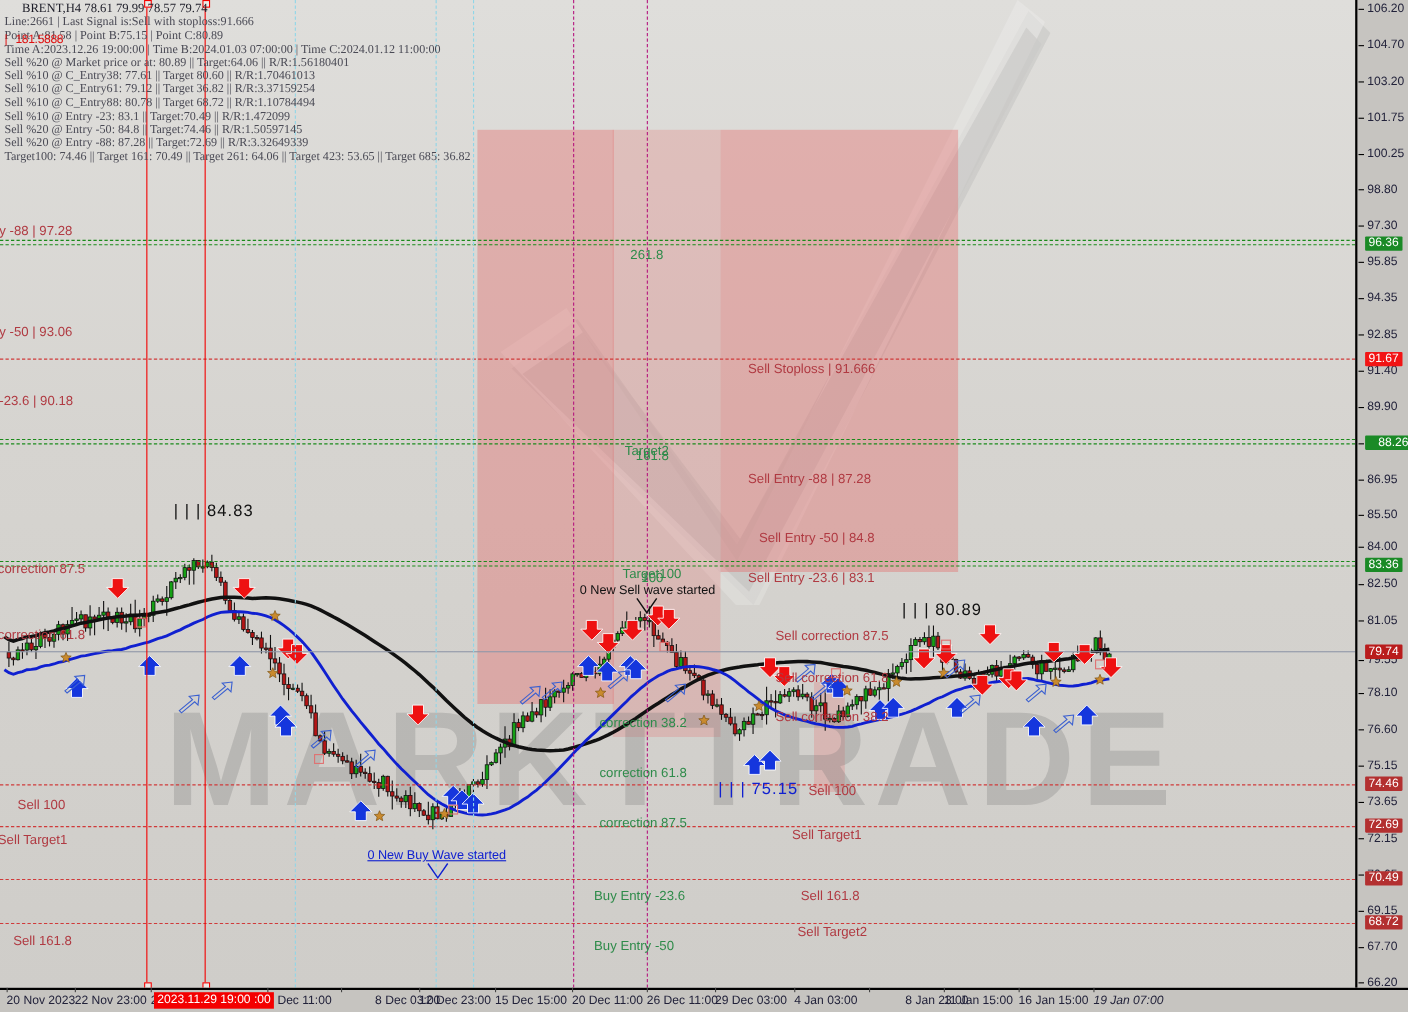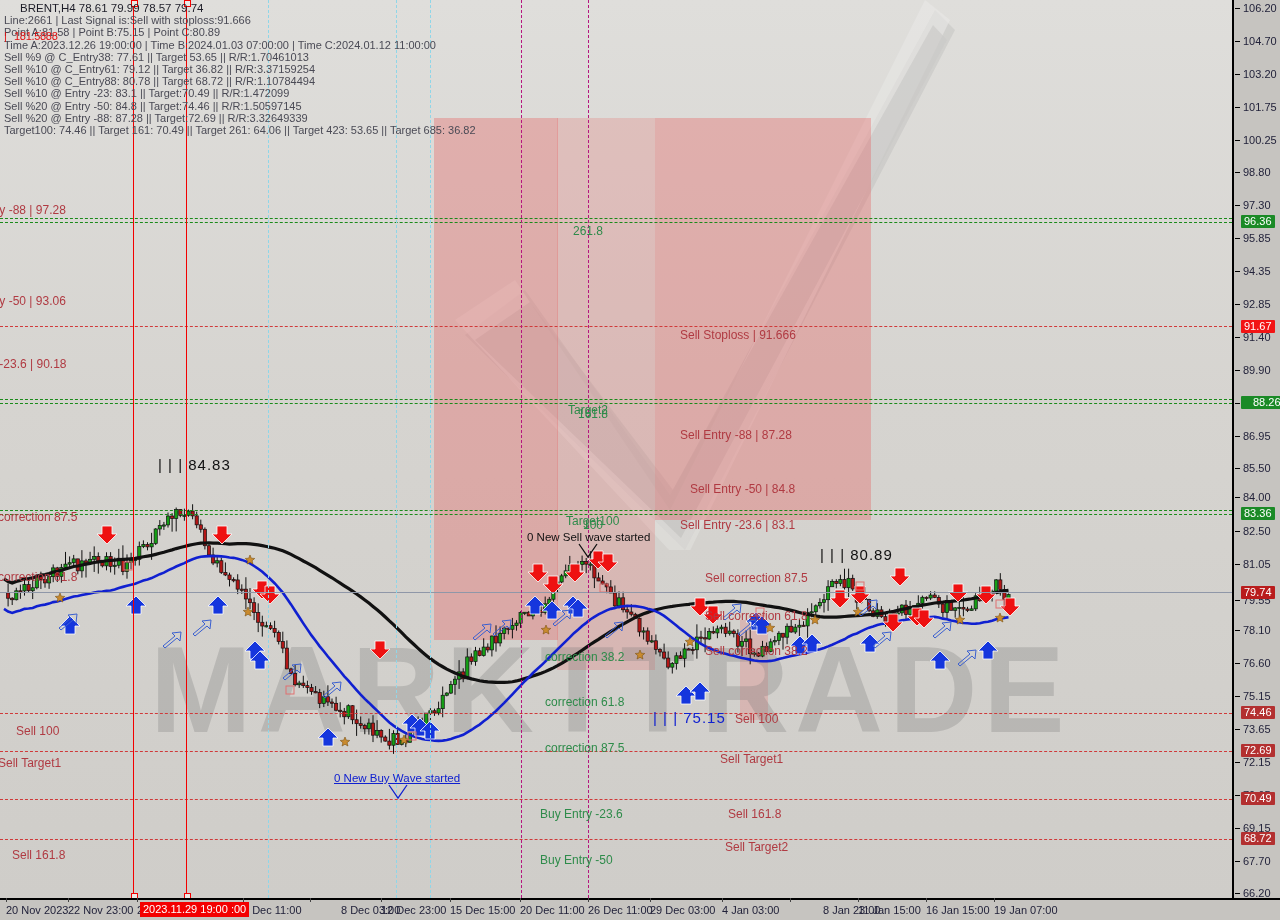--- a/index.html
+++ b/index.html
@@ -24,21 +24,21 @@
   
   #timescale{position:absolute;left:0;top:898px;width:1280px;height:22px;background:#c6c4c0;
              border-top:2px solid #000;}
   .ttick{position:absolute;top:4px;font-size:11px;color:#22223a;white-space:nowrap;}
   .tmark{position:absolute;top:-2px;width:1px;height:4px;background:#444;}
   .thl{position:absolute;top:2px;height:15px;line-height:15px;font-size:11px;color:#fff;
        background:#f40000;padding:0 3px;white-space:nowrap;}
 
   
   #header{position:absolute;left:4px;top:2px;z-index:40;}
-  #header .hrow{font-size:11px;line-height:12.2px;color:#4a4a55;white-space:nowrap;}
+  #header .hrow{font-size:11px;line-height:12.2px;color:#4a4a55;white-space:nowrap;font-family:Liberation Serif, serif;}
   #header .hrow.sym{color:#1d1d28;padding-left:16px;font-size:11.5px;}
   #header .overlay-red{position:absolute;left:10px;top:28px;color:#e01010;font-size:11px;
                         white-space:nowrap;letter-spacing:-0.3px;}
   #header .overlay-red2{position:absolute;left:0px;top:28px;color:#e01010;font-size:11px;}
 
   
   #wm-check{position:absolute;left:455px;top:-10px;width:500px;height:560px;opacity:.35;}
   #wm-text{position:absolute;left:150px;top:620px;font-size:122px;font-weight:bold;
            color:rgba(120,120,120,.28);letter-spacing:6px;white-space:nowrap;
            font-family:"Liberation Sans",sans-serif;}
@@ -833,21 +833,22 @@
 
     <div class="pmark black" style="left:158px;top:456px;">| | | 84.83</div>
     <div class="pmark black" style="left:820px;top:546px;">| | | 80.89</div>
     <div class="pmark blue" style="left:653px;top:709px;">| | | 75.15</div>
 
     <div id="header">
       <div class="hrow sym">BRENT,H4  78.61 79.99 78.57 79.74</div>
       <div class="hrow">Line:2661  |  Last Signal is:Sell with stoploss:91.666</div>
       <div class="hrow">Point A:81.58 | Point B:75.15  |  Point C:80.89</div>
       <div class="hrow">Time A:2023.12.26 19:00:00  |  Time B:2024.01.03 07:00:00  |  Time C:2024.01.12 11:00:00</div>
-      <div class="hrow">Sell %9 @ C_Entry38: 77.61  ||  Target 53.65  ||  R/R:1.70461013</div>
+      <div class="hrow">Sell %20 @ Market price or at: 80.89  ||  Target:64.06  ||  R/R:1.56180401</div>
+      <div class="hrow">Sell %10 @ C_Entry38: 77.61  ||  Target 80.60  ||  R/R:1.70461013</div>
       <div class="hrow">Sell %10 @ C_Entry61: 79.12  ||  Target 36.82  ||  R/R:3.37159254</div>
       <div class="hrow">Sell %10 @ C_Entry88: 80.78  ||  Target 68.72  ||  R/R:1.10784494</div>
       <div class="hrow">Sell %10 @ Entry -23: 83.1  ||  Target:70.49  ||  R/R:1.472099</div>
       <div class="hrow">Sell %20 @ Entry -50: 84.8  ||  Target:74.46  ||  R/R:1.50597145</div>
       <div class="hrow">Sell %20 @ Entry -88: 87.28  ||  Target:72.69  ||  R/R:3.32649339</div>
       <div class="hrow">Target100: 74.46  ||  Target 161: 70.49  ||  Target 261: 64.06  ||  Target 423: 53.65  ||  Target 685: 36.82</div>
       <div class="overlay-red2">|</div>
       <div class="overlay-red">181.5888</div>
     </div>
 
@@ -1000,17 +1001,17 @@
       <div class="ttick" style="left: 650px;">29 Dec 03:00</div>
       <div class="tmark" style="left: 722px;"></div>
       <div class="ttick" style="left: 722px;">4 Jan 03:00</div>
       <div class="tmark" style="left: 790px;"></div>
       <div class="ttick" style="left: 790px; padding-left: 33px;">8 Jan 23:00</div>
       <div class="tmark" style="left: 858px;"></div>
       <div class="ttick" style="left: 858px;">11 Jan 15:00</div>
       <div class="tmark" style="left: 926px;"></div>
       <div class="ttick" style="left: 926px;">16 Jan 15:00</div>
       <div class="tmark" style="left: 994px;"></div>
-      <div class="ttick" style="left: 994px;">19 Jan 07:00</div>
+      <div class="ttick" style="left: 994px; font-style: italic;">19 Jan 07:00</div>
       <div class="thl" style="left: 140px;">2023.11.29 19:00 :00</div>
     </div>
 
 </div>
 
 </body></html>

